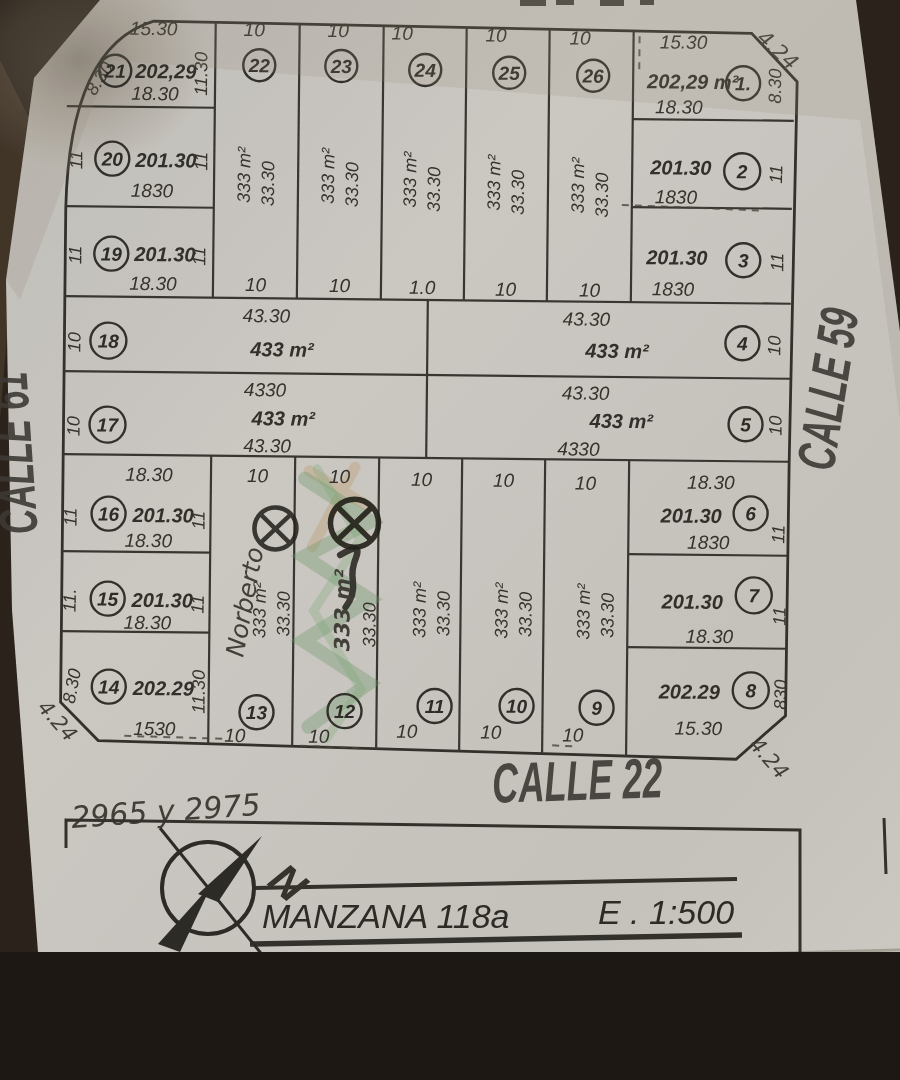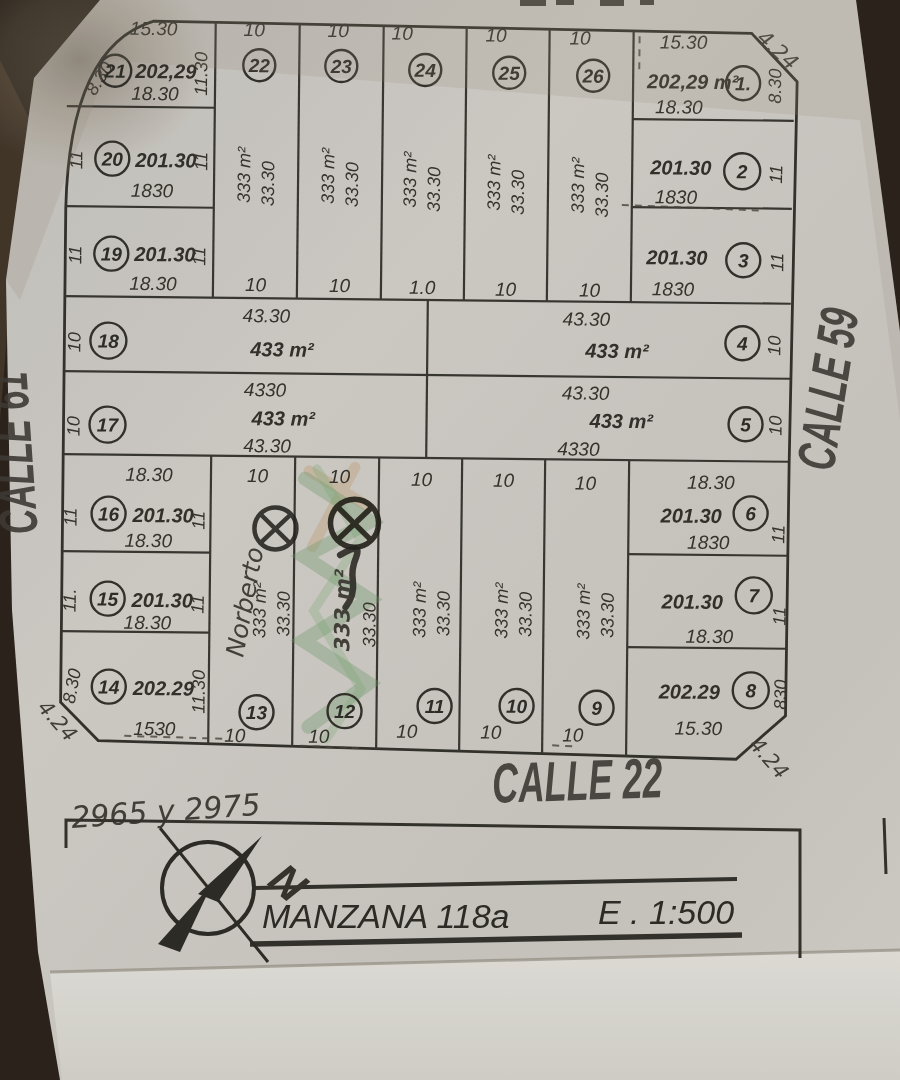--- a/index.html
+++ b/index.html
@@ -1,16 +1,16 @@
 <!DOCTYPE html>
 <html><head>
 <meta charset="utf-8">
 <style>
   html,body{margin:0;padding:0;background:#1d1813;}
-  #stage{position:relative;width:900px;height:1080px;overflow:hidden;
+  #stage{position:relative;width:900px;height:952px;overflow:hidden;
          font-family:"Liberation Sans", sans-serif;}
   svg{display:block}
   text{fill:#38352f;}
   .dimb{font-size:19px;font-style:italic;}
   .area{font-size:20px;font-style:italic;font-weight:bold;fill:#34312c;}
   .circnum{font-size:19px;font-weight:bold;font-style:italic;fill:#2f2d28;}
   .rot{font-size:18px;font-style:italic;}
   .hand{font-family:"DejaVu Sans",sans-serif;font-style:italic;fill:#44413c;}
   .street{font-weight:bold;font-style:italic;fill:#3f3b36;opacity:.9;}
   .title{font-size:34px;font-style:italic;fill:#2e2c28;}

